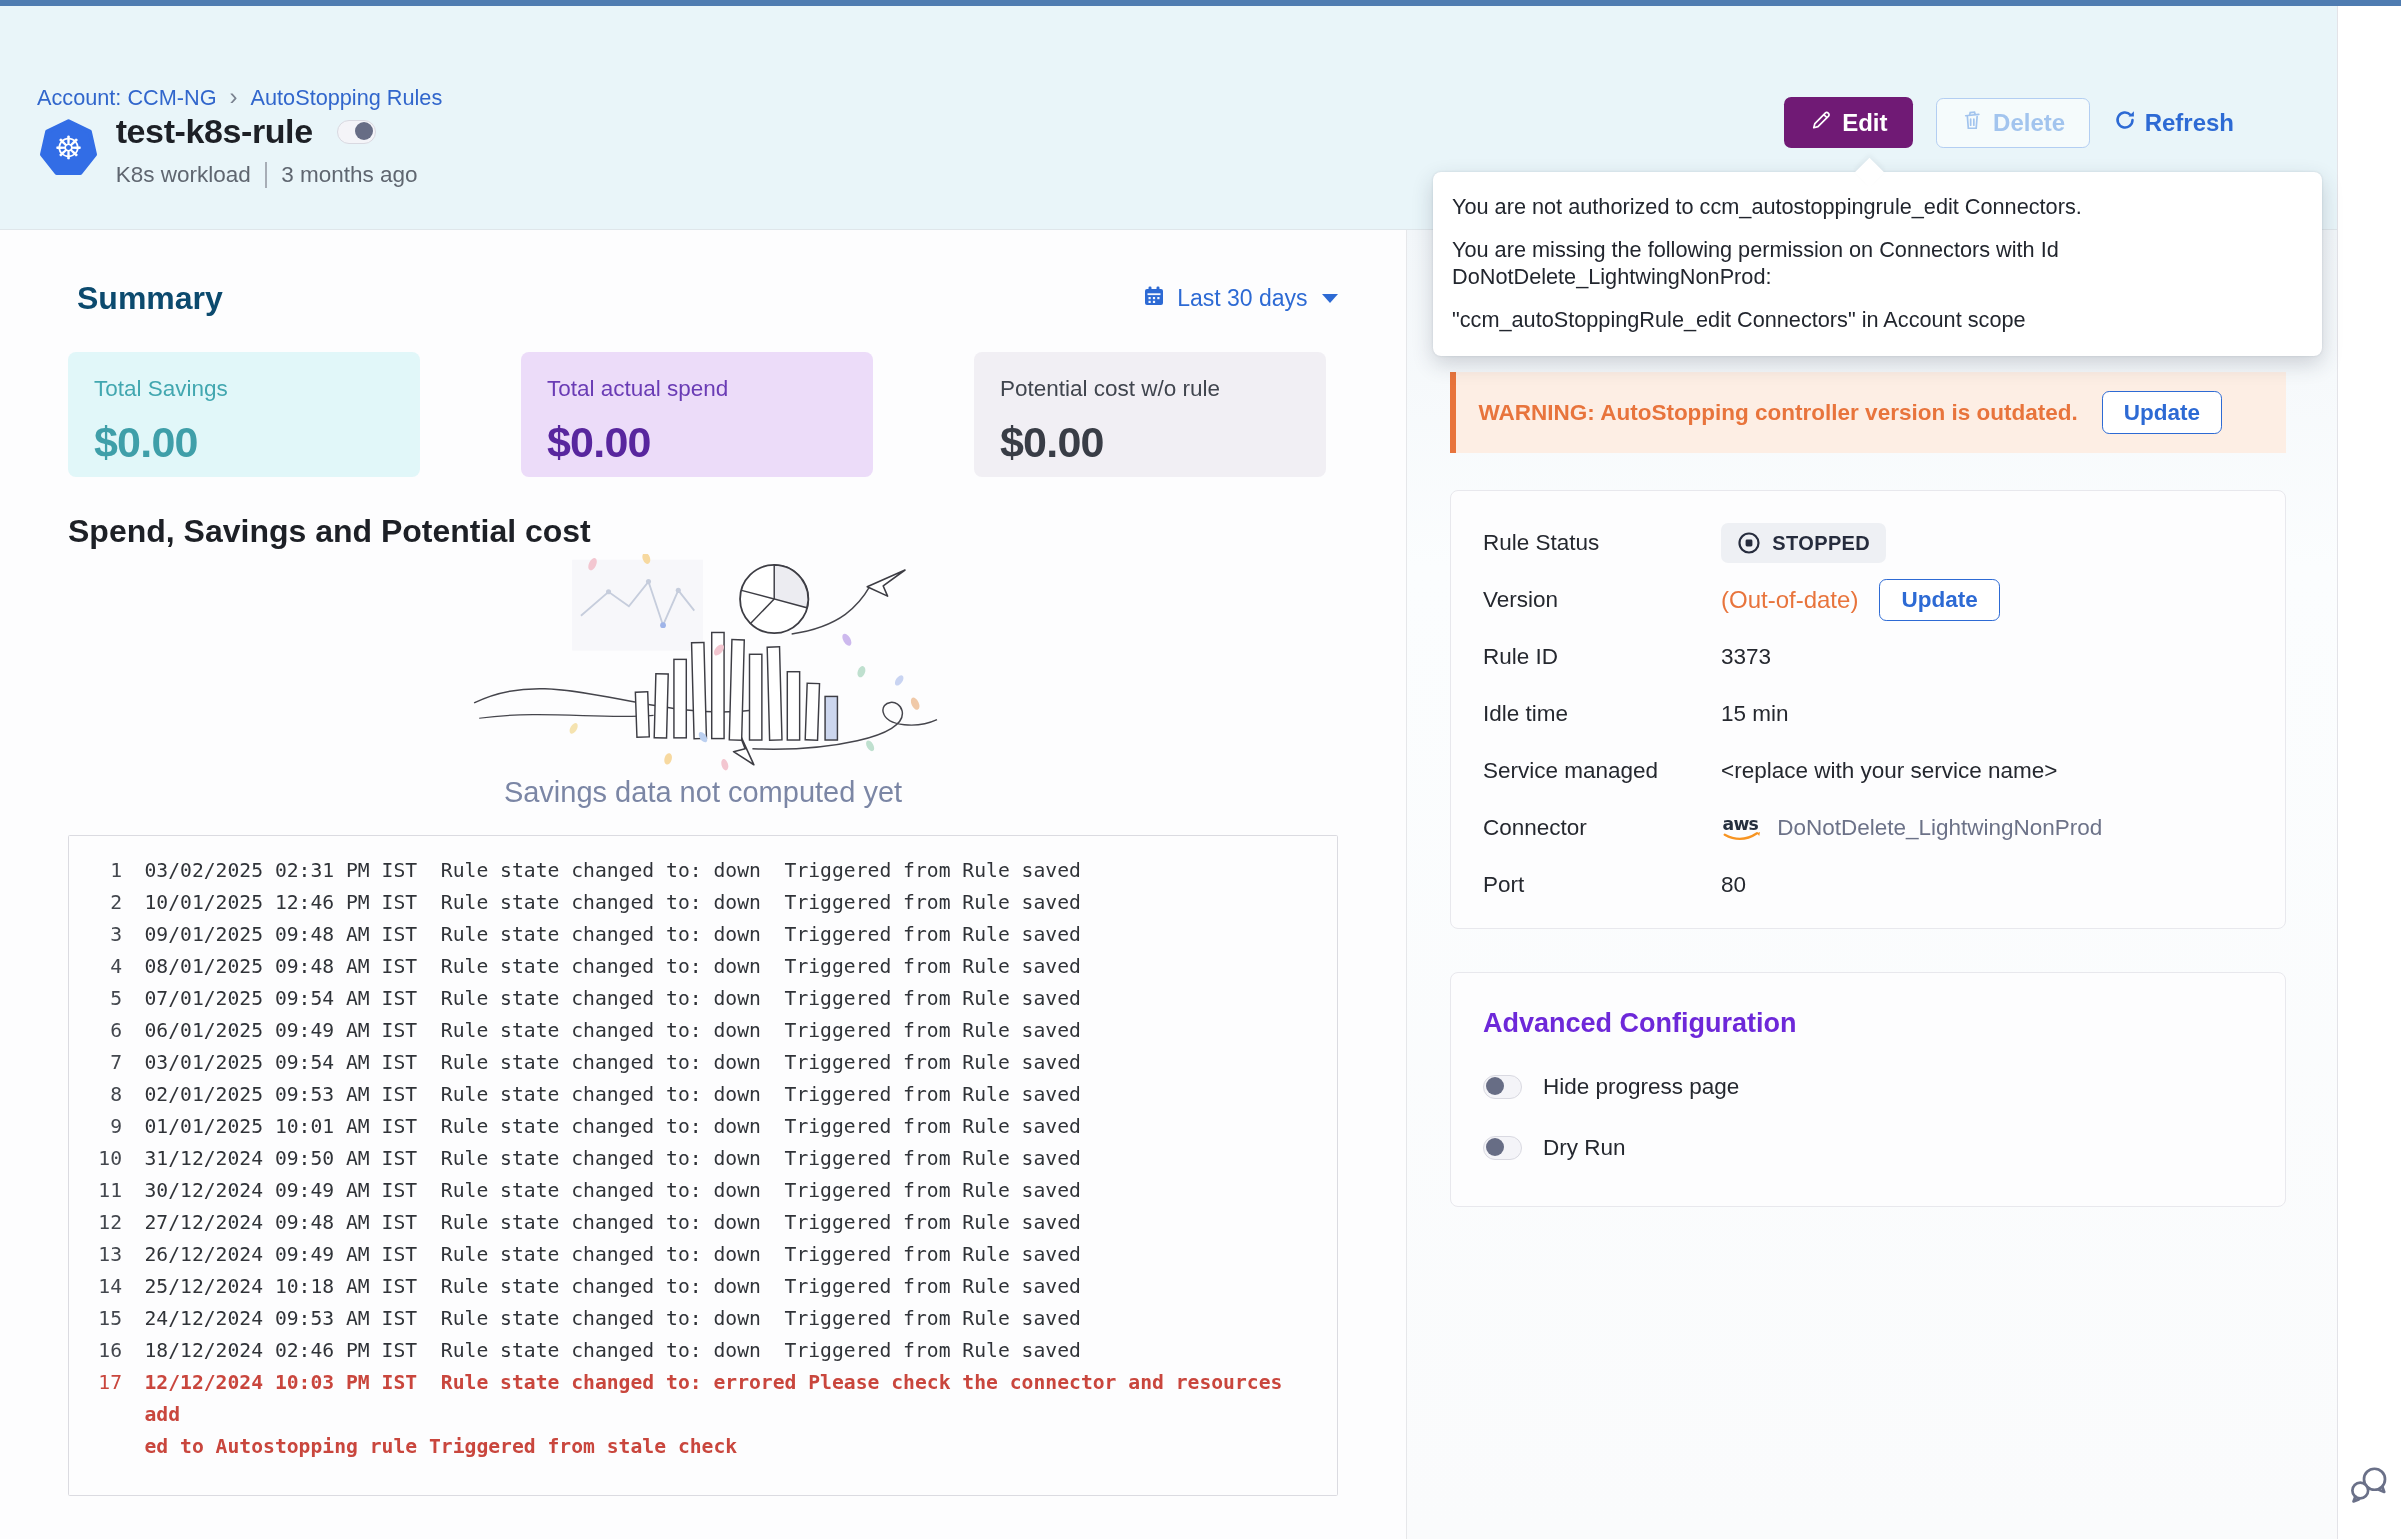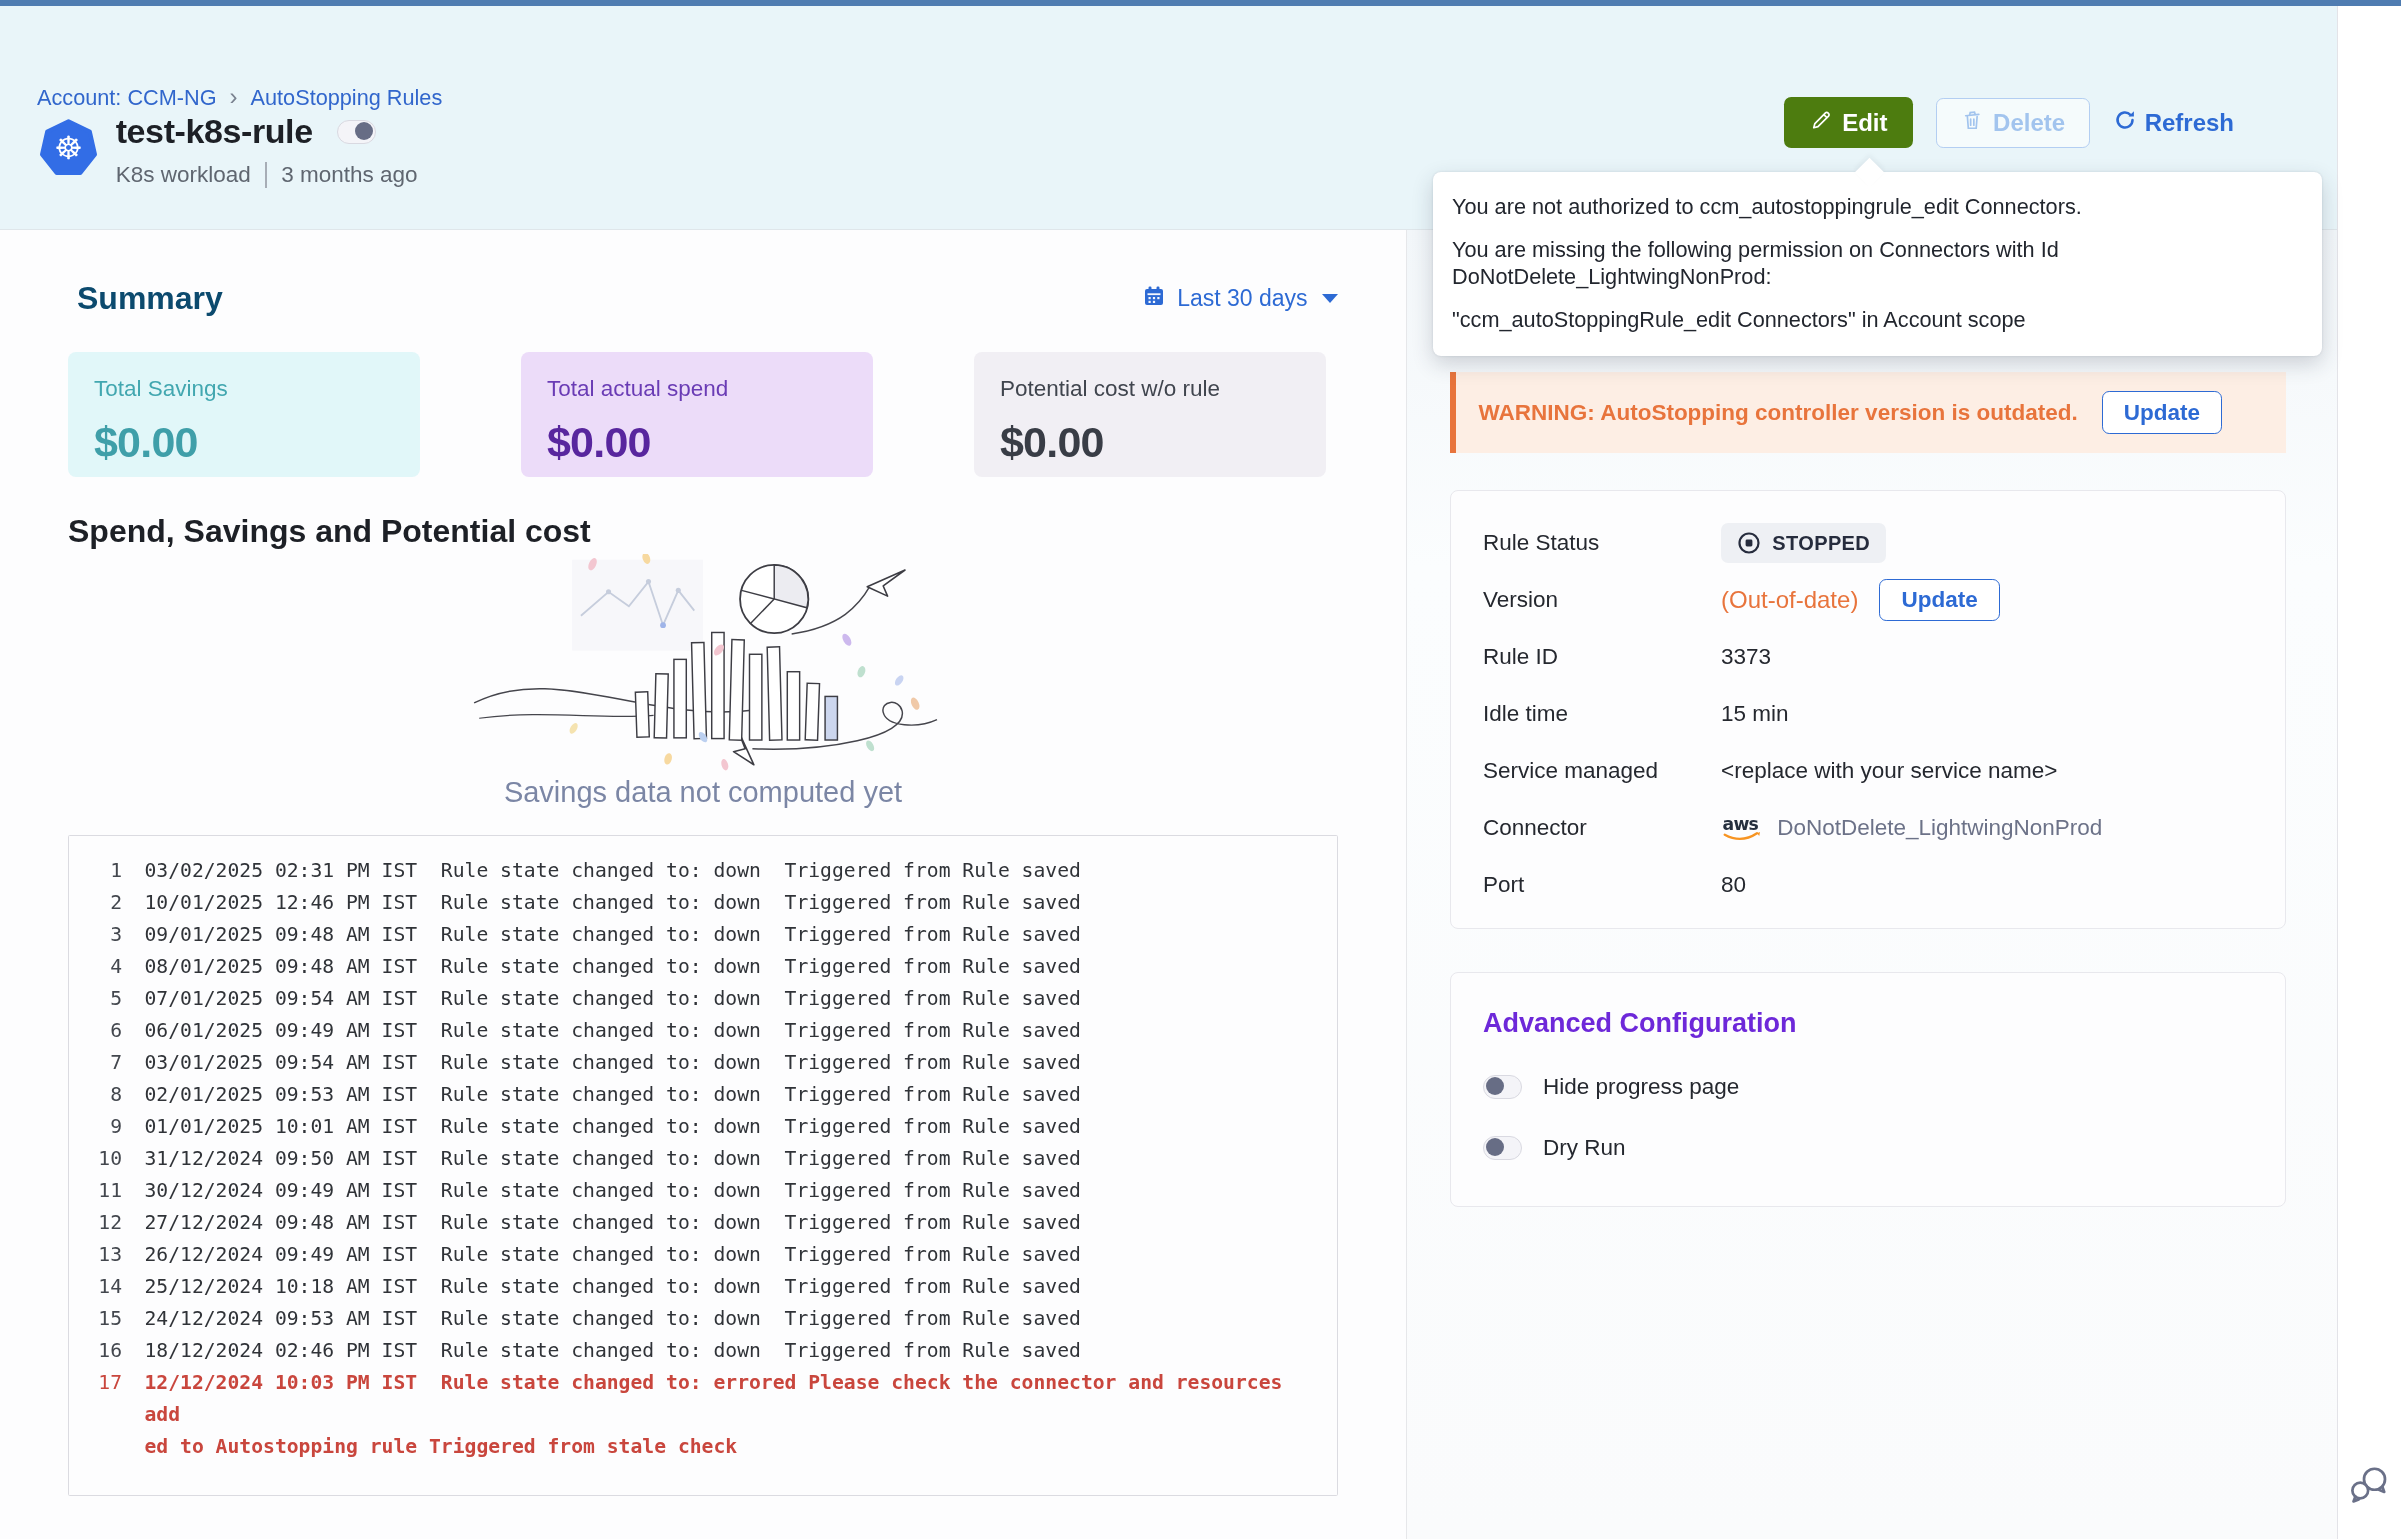--- a/index.html
+++ b/index.html
@@ -24,21 +24,21 @@
   .title-row{display:flex;align-items:center;gap:24px;}
   .rule-title{font-size:34px;font-weight:bold;color:#1d2026;letter-spacing:-0.4px;}
   .sub-row{display:flex;align-items:center;gap:14.4px;margin-top:11px;font-size:22.5px;color:#5f6670;}
   .sub-divider{width:1.6px;height:26px;background:#a7adb6;}
   .toggle{position:relative;width:39px;height:24px;border-radius:13px;background:#f4f4f8;border:1.6px solid #d9d9e1;box-sizing:border-box;cursor:pointer;flex:none;}
   .toggle .knob{position:absolute;top:0.8px;width:18.5px;height:18.5px;border-radius:50%;background:#676d85;}
   .toggle.knob-right .knob{right:1.6px;}
   .toggle.knob-left .knob{left:1.6px;}
   .header-actions{position:absolute;right:103px;top:91px;display:flex;align-items:center;gap:22.5px;}
   .btn{display:flex;align-items:center;gap:9.6px;font-size:24px;font-weight:bold;border-radius:7.2px;cursor:pointer;box-sizing:border-box;}
-  .btn-edit{background:#4d7c0f;color:#ffffff;padding:11.2px 26px;}
+  .btn-edit{background:#701a75;color:#ffffff;padding:11.2px 26px;}
   .btn-delete{background:rgba(255,255,255,0.55);color:#a2c4ee;border:1.6px solid #b3cef2;padding:9.6px 24px;}
   .btn-refresh{color:#2d6ad4;background:transparent;padding:0;gap:8px;}
 
   
   .perm-tooltip{
     position:absolute;left:1433px;top:172px;width:889px;z-index:40;background:#fff;border-radius:8px;
     padding:21px 22.5px 6.4px 19px;box-sizing:border-box;
     box-shadow:0 8px 21px rgba(40,48,68,0.20),0 0 2.4px rgba(40,48,68,0.14);
   }
   .perm-tooltip:before{

